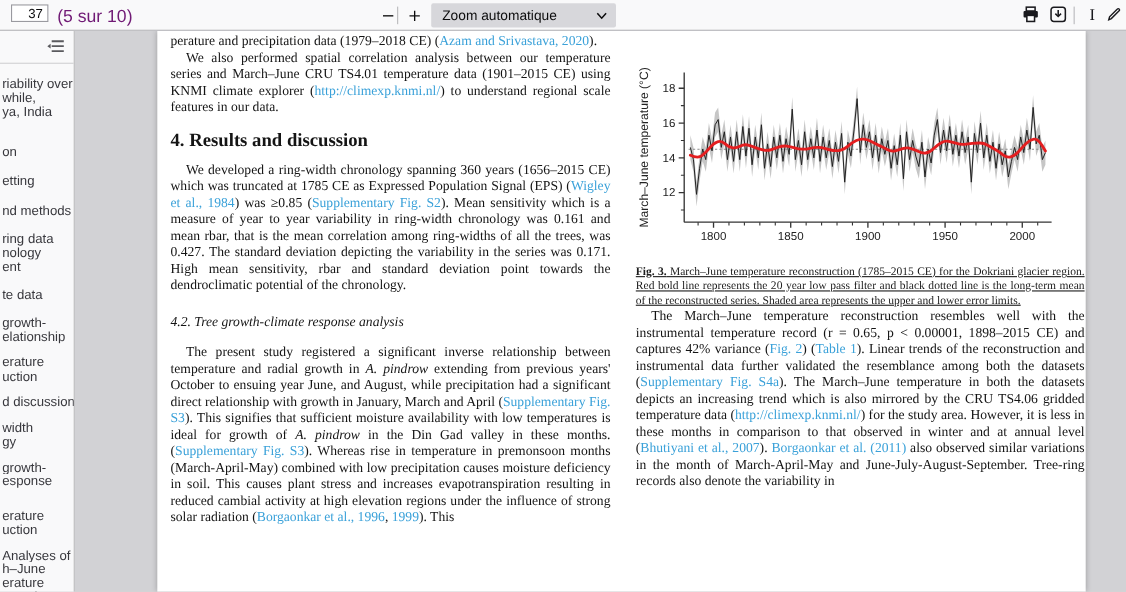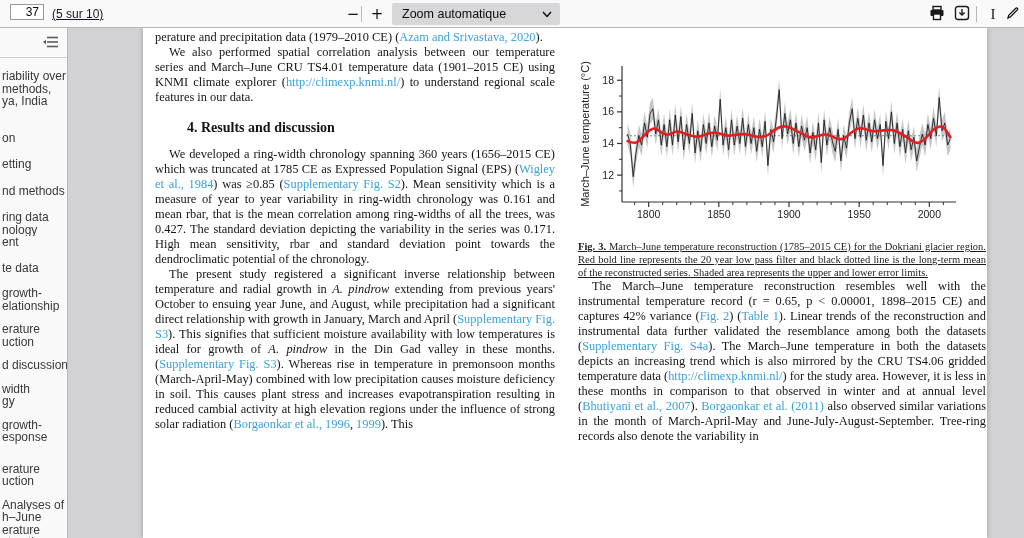--- a/index.html
+++ b/index.html
@@ -5,21 +5,21 @@
   * { margin:0; padding:0; box-sizing:border-box; }
   html,body { width:1024px; height:538px; overflow:hidden; background:#d2d2d5; }
   #app { position:relative; width:1024px; height:538px; font-family:"Liberation Sans",sans-serif; }
 
   
   #toolbar { position:absolute; top:0; left:0; width:1024px; height:28px;
     background:#f9f9fa; border-bottom:1px solid #b5b5b8; z-index:30; }
   #page-input { position:absolute; left:10px; top:4px; width:34px; height:16px;
     border:1px solid #9a9aa0; background:#fff; font-size:12px; text-align:right;
     padding-right:4px; font-family:"Liberation Sans",sans-serif; color:#0c0c0d; }
-  #page-count { position:absolute; left:52px; top:7px; font-size:12px; color:#0f172a;text-decoration:underline; }
+  #page-count { position:absolute; left:52px; top:7px; font-size:16px; color:#701a75; }
   .tbtn { position:absolute; top:3px; width:22px; height:22px; border:none; background:transparent;
     font-size:15px; color:#0c0c0d; cursor:pointer; line-height:22px; text-align:center;
     font-family:"DejaVu Sans",sans-serif; }
   #zoom-out { left:342px; } #zoom-in { left:366px; }
   .tb-sep { position:absolute; top:6px; width:1px; height:16px; background:#b8b8bb; }
   #sep-zoom { left:361px; } #sep-right { left:976px; }
   #zoom-select { position:absolute; left:392px; top:3px; width:168px; height:22px;
     background:#d7d7db; border-radius:2px; cursor:pointer; }
   #zoom-select span { position:absolute; left:10px; top:4px; font-size:12.5px; color:#0c0c0d; }
   #zoom-chevron { position:absolute; right:8px; top:8px; }
@@ -45,21 +45,21 @@
   
   #viewer { position:absolute; top:28px; left:68px; width:956px; height:510px; background:#d2d2d5; }
   #pdf-page { position:absolute; left:75px; top:0; width:844px; height:510px; background:#ffffff;
     overflow:hidden; box-shadow:0 0 5px rgba(0,0,0,.25);
     font-family:"Liberation Serif","DejaVu Serif",serif; color:#141414; }
   #col-left  { position:absolute; left:12px;  top:0; width:400px; }
   #col-right { position:absolute; left:435px; top:0; width:408px; }
 
   .para { font-size:12.4px; line-height:15px; text-align:justify; }
   .para.indent { text-indent:14px; }
-  .hsec { font-size:14px; line-height:15px; font-weight:bold; padding:15px 0 12px;margin-left:32px; }
+  .hsec { font-size:17px; line-height:15px; font-weight:bold; padding:15px 0 12px; }
   .hsub { font-size:12.4px; line-height:15px; font-style:italic; padding:0 0 13px; }
   .hsub.gap  { padding-top:18px; }
   .hsub.gap2 { padding-top:16px; padding-bottom:10px; }
   .hsub.tight{ padding-bottom:1px; }
   .it { font-style:italic; } .bd { font-weight:bold; }
   .link { color:#3aa1d9; cursor:pointer; }
   #col-left .para:first-child { margin-top:2px; }
 
   .tblrow { position:relative; width:358px; height:16px; overflow:hidden;
     border-bottom:2px solid #3f3f3f; }
@@ -121,21 +121,21 @@
           <line x1="5" y1="3.5" x2="16" y2="3.5" stroke="#5a5a5e" stroke-width="1.6"></line>
           <line x1="5" y1="8" x2="16" y2="8" stroke="#5a5a5e" stroke-width="1.6"></line>
           <line x1="5" y1="12.5" x2="16" y2="12.5" stroke="#5a5a5e" stroke-width="1.6"></line>
           <polygon points="1,8 4,5.8 4,10.2" fill="#5a5a5e"></polygon>
         </svg>
       </button>
     </div>
     <div id="outline-list">
         <div class="ol-item">
           <div>riability over</div>
-          <div>methods,</div>
+          <div>while,</div>
           <div>ya, India</div>
         </div>
         <div class="ol-item">
           <div>on</div>
         </div>
         <div class="ol-item">
           <div>etting</div>
         </div>
         <div class="ol-item">
           <div>nd methods</div>
@@ -176,24 +176,25 @@
           <div>h–June</div>
           <div>erature</div>
           <div>struction</div>
         </div>
       </div>
   </div>
 
   <div id="viewer">
     <div id="pdf-page">
       <div id="col-left">
-          <div class="para"><span>perature and precipitation data (1979–2010 CE) (</span><span class="link">Azam and Srivastava, 2020</span><span>).</span></div>
+          <div class="para"><span>perature and precipitation data (1979–2018 CE) (</span><span class="link">Azam and Srivastava, 2020</span><span>).</span></div>
           <div class="para indent"><span>We also performed spatial correlation analysis between our temperature series and March–June CRU TS4.01 temperature data (1901–2015 CE) using KNMI climate explorer (</span><span class="link">http://climexp.knmi.nl/</span><span>) to understand regional scale features in our data.</span></div>
           <div class="hsec">4.  Results and discussion</div>
           <div class="para indent"><span>We developed a ring-width chronology spanning 360 years (1656–2015 CE) which was truncated at 1785 CE as Expressed Population Signal (EPS) (</span><span class="link">Wigley et al., 1984</span><span>) was ≥0.85 (</span><span class="link">Supplementary Fig. S2</span><span>). Mean sensitivity which is a measure of year to year variability in ring-width chronology was 0.161 and mean rbar, that is the mean correlation among ring-widths of all the trees, was 0.427. The standard deviation depicting the variability in the series was 0.171. High mean sensitivity, rbar and standard deviation point towards the dendroclimatic potential of the chronology.</span></div>
+          <div class="hsub gap">4.2.  Tree growth-climate response analysis</div>
           <div class="para indent"><span>The present study registered a significant inverse relationship between temperature and radial growth in </span><span class="it">A. pindrow</span><span> extending from previous years' October to ensuing year June, and August, while precipitation had a significant direct relationship with growth in January, March and April (</span><span class="link">Supplementary Fig. S3</span><span>). This signifies that sufficient moisture availability with low temperatures is ideal for growth of </span><span class="it">A. pindrow</span><span> in the Din Gad valley in these months. (</span><span class="link">Supplementary Fig. S3</span><span>). Whereas rise in temperature in premonsoon months (March-April-May) combined with low precipitation causes moisture deficiency in soil. This causes plant stress and increases evapotranspiration resulting in reduced cambial activity at high elevation regions under the influence of strong solar radiation (</span><span class="link">Borgaonkar et al., 1996</span><span>, </span><span class="link">1999</span><span>). This</span></div>
         </div>
       <div id="col-right">
           <div class="figure"><svg width="382" height="172" viewBox="0 0 382 172">
               <polygon points="49.61344537815126,64.93023255813954 52.42016806722689,76 55.226890756302524,107.62790697674419 58.03361344537815,83.90697674418605 60.84033613445378,66.51162790697674 63.64705882352941,76 66.45378151260505,53.86046511627906 69.26050420168067,68.09302325581395 72.0672268907563,44.372093023255786 74.87394957983193,39.6279069767442 77.68067226890756,64.93023255813954 80.48739495798318,50.69767441860465 83.29411764705883,76 86.10084033613445,55.44186046511629 88.90756302521008,77.5813953488372 91.71428571428572,50.69767441860465 94.52100840336135,76 97.32773109243698,45.953488372093005 100.1344537815126,72.83720930232559 102.94117647058823,47.53488372093024 105.74789915966386,80.74418604651163 108.5546218487395,55.44186046511629 111.36134453781513,74.4186046511628 114.16806722689076,44.372093023255786 116.97478991596638,83.90697674418605 119.78151260504201,61.7674418604651 122.58823529411765,82.32558139534883 125.39495798319328,55.44186046511629 128.2016806722689,74.4186046511628 131.00840336134453,53.86046511627906 133.81512605042016,77.5813953488372 136.62184873949582,57.0232558139535 139.42857142857144,71.25581395348838 142.23529411764707,30.139534883720913 145.0420168067227,76 147.84873949579833,58.60465116279069 150.65546218487395,80.74418604651163 153.46218487394958,50.69767441860465 156.2689075630252,76 159.07563025210084,57.0232558139535 161.88235294117646,74.4186046511628 164.6890756302521,49.116279069767415 167.49579831932772,77.5813953488372 170.30252100840335,55.44186046511629 173.109243697479,74.4186046511628 175.91596638655463,58.60465116279069 178.72268907563026,82.32558139534883 181.52941176470588,60.18604651162791 184.3361344537815,77.5813953488372 187.14285714285714,52.279069767441825 189.94957983193277,96.55813953488374 192.7563025210084,60.18604651162791 195.56302521008402,72.83720930232559 198.36974789915968,49.116279069767415 201.1764705882353,20.65116279069767 203.98319327731093,69.67441860465115 206.78991596638656,44.372093023255786 209.5966386554622,64.93023255813954 212.4033613445378,50.69767441860465 215.21008403361344,74.4186046511628 218.01680672268907,53.86046511627906 220.8235294117647,77.5813953488372 223.63025210084032,57.0232558139535 226.43697478991598,71.25581395348838 229.2436974789916,58.60465116279069 232.05042016806723,83.90697674418605 234.85714285714286,63.348837209302346 237.6638655462185,80.74418604651163 240.47058823529412,53.86046511627906 243.27731092436974,93.3953488372093 246.08403361344537,50.69767441860465 248.890756302521,76 251.69747899159663,58.60465116279069 254.50420168067228,72.83720930232559 257.3109243697479,82.32558139534883 260.11764705882354,60.18604651162791 262.92436974789916,91.8139534883721 265.7310924369748,66.51162790697674 268.5378151260504,79.16279069767444 271.34453781512605,53.86046511627906 274.1512605042017,39.6279069767442 276.9579831932773,69.67441860465115 279.7647058823529,49.116279069767415 282.57142857142856,68.09302325581395 285.3781512605042,45.953488372093005 288.1848739495798,71.25581395348838 290.99159663865544,53.86046511627906 293.79831932773106,72.83720930232559 296.6050420168067,50.69767441860465 299.4117647058823,69.67441860465115 302.218487394958,55.44186046511629 305.02521008403363,96.55813953488374 307.83193277310926,52.279069767441825 310.6386554621849,69.67441860465115 313.4453781512605,42.790697674418595 316.25210084033614,74.4186046511628 319.05882352941177,53.86046511627906 321.8655462184874,77.5813953488372 324.672268907563,60.18604651162791 327.47899159663865,83.90697674418605 330.2857142857143,61.7674418604651 333.0924369747899,80.74418604651163 335.89915966386553,68.09302325581395 338.70588235294116,91.8139534883721 341.5126050420168,77.5813953488372 344.3193277310924,64.93023255813954 347.12605042016804,76 349.93277310924367,55.44186046511629 352.73949579831935,69.67441860465115 355.546218487395,49.116279069767415 358.3529411764706,66.51162790697674 361.15966386554624,28.558139534883736 363.96638655462186,61.7674418604651 366.7731092436975,53.86046511627906 369.5798319327731,76 372.38655462184875,69.67441860465115 372.38655462184875,91.81395348837208 369.5798319327731,98.13953488372091 366.7731092436975,75.99999999999997 363.96638655462186,83.90697674418603 361.15966386554624,50.69767441860465 358.3529411764706,88.65116279069767 355.546218487395,71.25581395348837 352.73949579831935,91.81395348837208 349.93277310924367,77.5813953488372 347.12605042016804,98.13953488372091 344.3193277310924,87.06976744186045 341.5126050420168,99.72093023255812 338.70588235294116,113.953488372093 335.89915966386553,90.23255813953486 333.0924369747899,102.88372093023256 330.2857142857143,83.90697674418603 327.47899159663865,106.04651162790697 324.672268907563,82.32558139534882 321.8655462184874,99.72093023255812 319.05882352941177,75.99999999999997 316.25210084033614,96.55813953488371 313.4453781512605,64.93023255813952 310.6386554621849,91.81395348837208 307.83193277310926,74.41860465116277 305.02521008403363,118.69767441860465 302.218487394958,77.5813953488372 299.4117647058823,91.81395348837208 296.6050420168067,72.83720930232556 293.79831932773106,94.9767441860465 290.99159663865544,75.99999999999997 288.1848739495798,93.3953488372093 285.3781512605042,68.09302325581393 282.57142857142856,90.23255813953486 279.7647058823529,71.25581395348837 276.9579831932773,91.81395348837208 274.1512605042017,61.7674418604651 271.34453781512605,75.99999999999997 268.5378151260504,101.30232558139534 265.7310924369748,88.65116279069767 262.92436974789916,113.953488372093 260.11764705882354,82.32558139534882 257.3109243697479,104.46511627906976 254.50420168067228,94.9767441860465 251.69747899159663,80.74418604651162 248.890756302521,98.13953488372091 246.08403361344537,72.83720930232556 243.27731092436974,115.53488372093021 240.47058823529412,75.99999999999997 237.6638655462185,102.88372093023256 234.85714285714286,85.48837209302326 232.05042016806723,106.04651162790697 229.2436974789916,80.74418604651162 226.43697478991598,93.3953488372093 223.63025210084032,79.16279069767441 220.8235294117647,99.72093023255812 218.01680672268907,75.99999999999997 215.21008403361344,96.55813953488371 212.4033613445378,72.83720930232556 209.5966386554622,87.06976744186045 206.78991596638656,66.51162790697671 203.98319327731093,91.81395348837208 201.1764705882353,42.790697674418595 198.36974789915968,71.25581395348837 195.56302521008402,94.9767441860465 192.7563025210084,82.32558139534882 189.94957983193277,118.69767441860465 187.14285714285714,74.41860465116277 184.3361344537815,99.72093023255812 181.52941176470588,82.32558139534882 178.72268907563026,104.46511627906976 175.91596638655463,80.74418604651162 173.109243697479,96.55813953488371 170.30252100840335,77.5813953488372 167.49579831932772,99.72093023255812 164.6890756302521,71.25581395348837 161.88235294117646,96.55813953488371 159.07563025210084,79.16279069767441 156.2689075630252,98.13953488372091 153.46218487394958,72.83720930232556 150.65546218487395,102.88372093023256 147.84873949579833,80.74418604651162 145.0420168067227,98.13953488372091 142.23529411764707,52.279069767441825 139.42857142857144,93.3953488372093 136.62184873949582,79.16279069767441 133.81512605042016,99.72093023255812 131.00840336134453,75.99999999999997 128.2016806722689,96.55813953488371 125.39495798319328,77.5813953488372 122.58823529411765,104.46511627906976 119.78151260504201,83.90697674418603 116.97478991596638,106.04651162790697 114.16806722689076,66.51162790697671 111.36134453781513,96.55813953488371 108.5546218487395,77.5813953488372 105.74789915966386,102.88372093023256 102.94117647058823,69.67441860465115 100.1344537815126,94.9767441860465 97.32773109243698,68.09302325581393 94.52100840336135,98.13953488372091 91.71428571428572,72.83720930232556 88.90756302521008,99.72093023255812 86.10084033613445,77.5813953488372 83.29411764705883,98.13953488372091 80.48739495798318,72.83720930232556 77.68067226890756,87.06976744186045 74.87394957983193,61.7674418604651 72.0672268907563,66.51162790697671 69.26050420168067,90.23255813953486 66.45378151260505,75.99999999999997 63.64705882352941,98.13953488372091 60.84033613445378,88.65116279069767 58.03361344537815,106.04651162790697 55.226890756302524,129.7674418604651 52.42016806722689,98.13953488372091 49.61344537815126,87.06976744186045" fill="#b8b8b8" fill-opacity="0.8"></polygon>
               <line x1="48" y1="77.73953488372092" x2="372" y2="77.73953488372092" stroke="#8a8a8a" stroke-width="1" stroke-dasharray="2 2"></line>
               <polyline points="49.6,76.0 52.4,87.1 55.2,118.7 58.0,95.0 60.8,77.6 63.6,87.1 66.5,64.9 69.3,79.2 72.1,55.4 74.9,50.7 77.7,76.0 80.5,61.8 83.3,87.1 86.1,66.5 88.9,88.7 91.7,61.8 94.5,87.1 97.3,57.0 100.1,83.9 102.9,58.6 105.7,91.8 108.6,66.5 111.4,85.5 114.2,55.4 117.0,95.0 119.8,72.8 122.6,93.4 125.4,66.5 128.2,85.5 131.0,64.9 133.8,88.7 136.6,68.1 139.4,82.3 142.2,41.2 145.0,87.1 147.8,69.7 150.7,91.8 153.5,61.8 156.3,87.1 159.1,68.1 161.9,85.5 164.7,60.2 167.5,88.7 170.3,66.5 173.1,85.5 175.9,69.7 178.7,93.4 181.5,71.3 184.3,88.7 187.1,63.3 189.9,107.6 192.8,71.3 195.6,83.9 198.4,60.2 201.2,31.7 204.0,80.7 206.8,55.4 209.6,76.0 212.4,61.8 215.2,85.5 218.0,64.9 220.8,88.7 223.6,68.1 226.4,82.3 229.2,69.7 232.1,95.0 234.9,74.4 237.7,91.8 240.5,64.9 243.3,104.5 246.1,61.8 248.9,87.1 251.7,69.7 254.5,83.9 257.3,93.4 260.1,71.3 262.9,102.9 265.7,77.6 268.5,90.2 271.3,64.9 274.2,50.7 277.0,80.7 279.8,60.2 282.6,79.2 285.4,57.0 288.2,82.3 291.0,64.9 293.8,83.9 296.6,61.8 299.4,80.7 302.2,66.5 305.0,107.6 307.8,63.3 310.6,80.7 313.4,53.9 316.3,85.5 319.1,64.9 321.9,88.7 324.7,71.3 327.5,95.0 330.3,72.8 333.1,91.8 335.9,79.2 338.7,102.9 341.5,88.7 344.3,76.0 347.1,87.1 349.9,66.5 352.7,80.7 355.5,60.2 358.4,77.6 361.2,39.6 364.0,72.8 366.8,64.9 369.6,87.1 372.4,80.7" fill="none" stroke="#1f1f1f" stroke-width="0.9"></polyline>
               <path d="M49.6 83.1 Q 56.6 86.3 60.1 83.5 Q 63.6 80.7 67.2 76.4 Q 70.7 72.0 74.2 70.9 Q 77.7 69.7 81.2 72.8 Q 84.7 76.0 88.2 76.4 Q 91.7 76.8 95.2 74.8 Q 98.7 72.8 102.2 74.0 Q 105.7 75.2 109.3 76.4 Q 112.8 77.6 116.3 78.4 Q 119.8 79.2 123.3 78.0 Q 126.8 76.8 130.3 75.6 Q 133.8 74.4 137.3 74.8 Q 140.8 75.2 144.3 76.4 Q 147.8 77.6 151.4 77.6 Q 154.9 77.6 158.4 76.8 Q 161.9 76.0 165.4 76.0 Q 168.9 76.0 172.4 77.2 Q 175.9 78.4 179.4 78.8 Q 182.9 79.2 186.4 78.4 Q 189.9 77.6 193.5 74.4 Q 197.0 71.3 200.5 69.7 Q 204.0 68.1 207.5 68.5 Q 211.0 68.9 214.5 70.9 Q 218.0 72.8 221.5 74.4 Q 225.0 76.0 228.5 78.0 Q 232.1 80.0 235.6 79.2 Q 239.1 78.4 242.6 77.2 Q 246.1 76.0 249.6 76.8 Q 253.1 77.6 256.6 79.6 Q 260.1 81.5 263.6 81.1 Q 267.1 80.7 270.6 77.2 Q 274.2 73.6 277.7 71.7 Q 281.2 69.7 284.7 70.5 Q 288.2 71.3 291.7 72.4 Q 295.2 73.6 298.7 73.2 Q 302.2 72.8 305.7 72.4 Q 309.2 72.0 312.7 72.0 Q 316.3 72.0 319.8 74.0 Q 323.3 76.0 326.8 78.0 Q 330.3 80.0 333.8 82.7 Q 337.3 85.5 340.8 84.7 Q 344.3 83.9 347.8 80.0 Q 351.3 76.0 354.8 72.4 Q 358.4 68.9 361.9 68.5 Q 365.4 68.1 368.9 73.6 L 372.4 79.2" fill="none" stroke="#e41e20" stroke-width="2.6" stroke-linejoin="round" stroke-linecap="round"></path>
               <line x1="44" y1="8" x2="44" y2="144" stroke="#333" stroke-width="1.2"></line>
               <line x1="44" y1="144" x2="378" y2="144" stroke="#333" stroke-width="1.2"></line>

